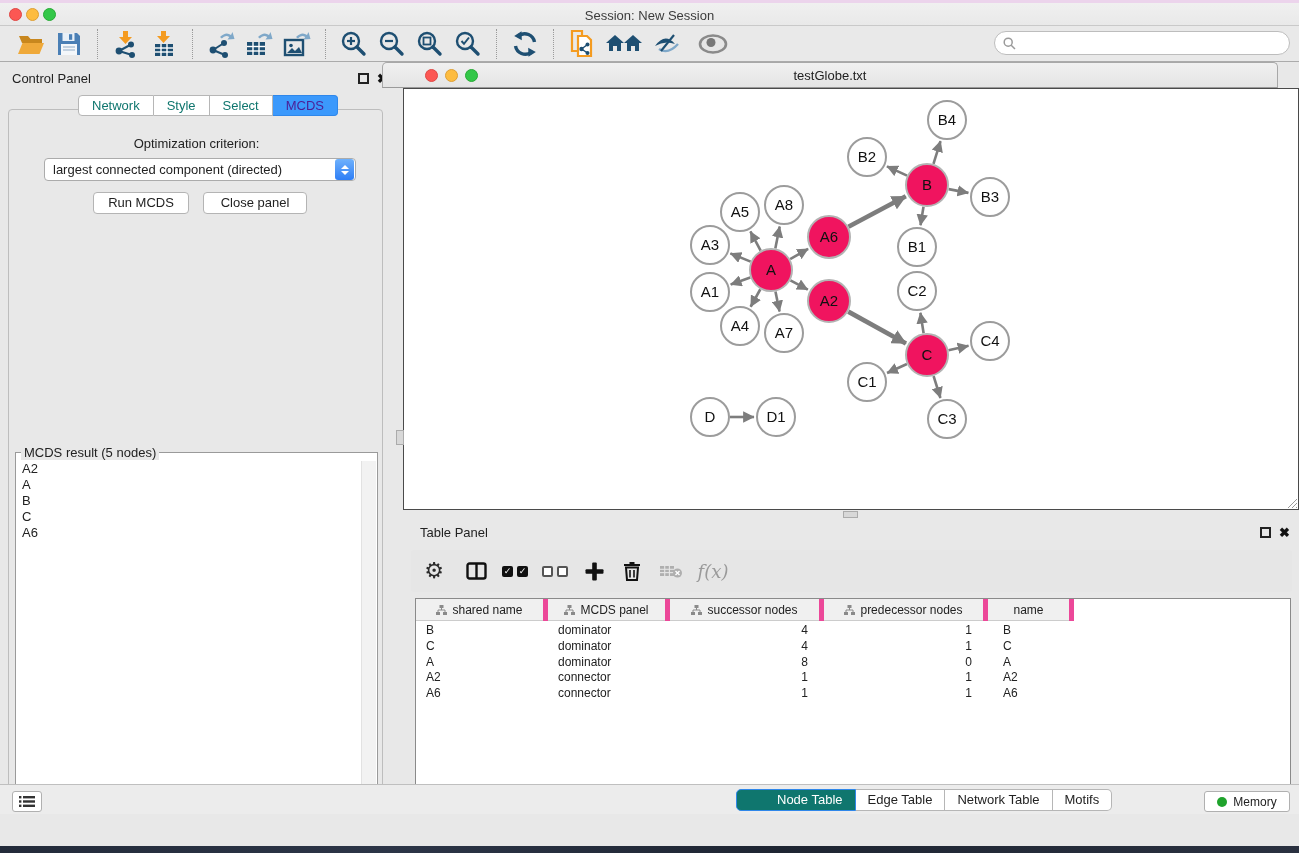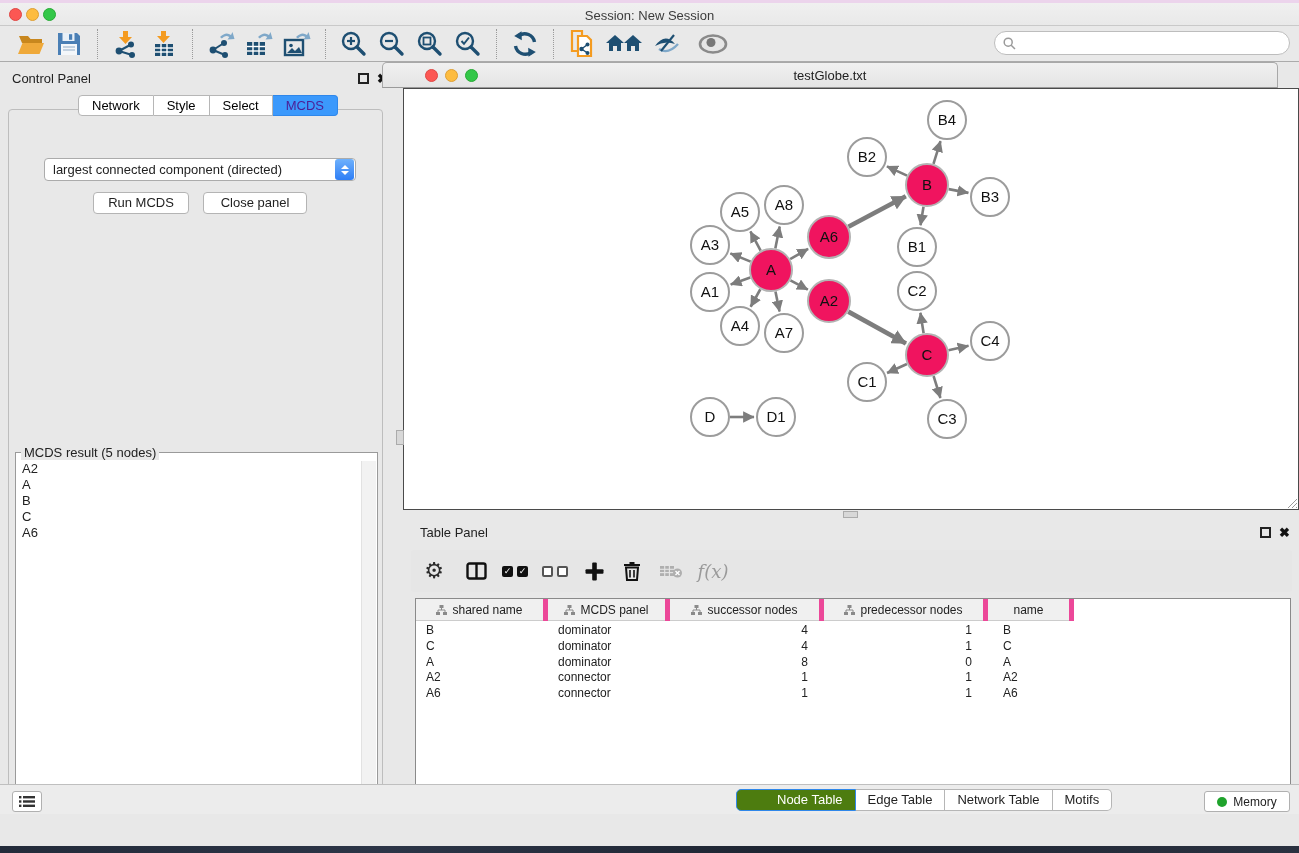--- a/index.html
+++ b/index.html
@@ -22,21 +22,21 @@
   .searchbox { position:absolute; right:9px; top:31px; width:296px; height:24px; background:#fff; border:1px solid #bdbdbd; border-radius:12px; display:flex; align-items:center; padding-left:8px; }
   .searchbox input { border:none; outline:none; flex:1; height:18px; font-size:12px; background:transparent; margin-left:4px; }
 
   
   .cp-title { position:absolute; left:12px; top:71px; font-size:13px; color:#222; }
   .float-ic { display:inline-block; width:11px; height:11px; border:2px solid #222; }
   .close-ic { font-size:13px; color:#111; font-weight:bold; line-height:11px; }
   .cp-float { position:absolute; left:358px; top:73px; }
   .cp-close { position:absolute; left:377px; top:73px; }
   .cp-tabs { position:absolute; left:78px; top:95px; height:21px; display:flex; z-index:5; }
-  .ctab { height:21px; line-height:19px; padding:0 13px; background:#fff; border:1px solid #b6b6b6; border-left:none; font-size:13px; color:#000000; }
+  .ctab { height:21px; line-height:19px; padding:0 13px; background:#fff; border:1px solid #b6b6b6; border-left:none; font-size:13px; color:#0f766e; }
   .ctab:first-child { border-left:1px solid #b6b6b6; border-radius:4px 0 0 4px; }
   .ctab:last-child { border-radius:0 4px 4px 0; }
   .ctab.active { background:#3B99FC; border-color:#2F87EA; color:#4c1d95; }
   .cp-body { position:absolute; left:8px; top:109px; width:375px; height:694px; border:1px solid #bdbdbd; border-radius:4px; background:#E8E8E8; }
   .opt-label { position:absolute; left:0; width:375px; top:26px; text-align:center; font-size:13px; }
   .criterion { position:absolute; left:35px; top:48px; width:312px; height:23px; background:#fff; border:1px solid #ababab; border-radius:4px; display:flex; align-items:center; }
   .criterion .val { flex:1; padding-left:8px; font-size:13px; white-space:nowrap; }
   .stepper { width:19px; height:21px; background:linear-gradient(#6FB1FC,#2E7EF6); border-radius:3px; margin-right:1px; display:flex; flex-direction:column; align-items:center; justify-content:center; gap:2px; }
   .stepper .up { width:0; height:0; border-left:4px solid transparent; border-right:4px solid transparent; border-bottom:4px solid #fff; }
   .stepper .dn { width:0; height:0; border-left:4px solid transparent; border-right:4px solid transparent; border-top:4px solid #fff; }
@@ -81,21 +81,21 @@
   .tbl-row { position:absolute; left:0; height:16px; display:flex; font-size:12px; }
   .td { height:16px; line-height:16px; white-space:nowrap; }
   .td.num { text-align:right; padding-right:16px; }
   .td.txt { padding-left:10px; }
   .td.name { padding-left:15px; }
 
   .tp-tabs { position:absolute; left:736px; top:789px; height:22px; display:flex; z-index:4; }
   .ttab { height:22px; line-height:20px; padding:0 12px; background:#fff; border:1px solid #b6b6b6; border-left:none; font-size:13px; }
   .ttab:first-child { border-left:1px solid #b6b6b6; border-radius:5px 0 0 5px; }
   .ttab:last-child { border-radius:0 5px 5px 0; }
-  .ttab.active { background:#4d7c0f; border-color:#2F87EA; color:#fff;padding-left:40px; }
+  .ttab.active { background:#0f766e; border-color:#2F87EA; color:#fff;padding-left:40px; }
 
   
   .statusbar { position:absolute; left:0; top:784px; width:1299px; height:30px; background:#ECECEC; border-top:1px solid #BFBFBF; }
   .list-btn { position:absolute; left:12px; top:6px; width:30px; height:21px; background:#fff; border:1px solid #b0b0b0; border-radius:3px; display:flex; align-items:center; justify-content:center; }
   .mem-btn { position:absolute; right:9px; top:6px; width:86px; height:21px; background:#fff; border:1px solid #b0b0b0; border-radius:3px; display:flex; align-items:center; justify-content:center; gap:6px; font-size:12px; }
   .mem-dot { width:10px; height:10px; border-radius:50%; background:#1FA32C; }
   .desktop-strip { position:absolute; left:0; top:846px; width:1299px; height:7px; background:linear-gradient(90deg,#232b3a,#2c3547 30%,#1e2532 60%,#2a3140); }
 </style>
 </head>
 <body>
@@ -267,20 +267,21 @@
 <span class="cp-close close-ic">✖</span>
 
 <div class="cp-tabs">
   <div class="ctab">Network</div>
   <div class="ctab">Style</div>
   <div class="ctab">Select</div>
   <div class="ctab active">MCDS</div>
 </div>
 
 <div class="cp-body">
+  <div class="opt-label">Optimization criterion:</div>
   <div class="criterion">
     <span class="val">largest connected component (directed)</span>
     <span class="stepper">
         <span class="up"></span>
         <span class="dn"></span>
       </span>
   </div>
   <div class="btn run-btn">Run MCDS</div>
   <div class="btn closep-btn">Close panel</div>
 

